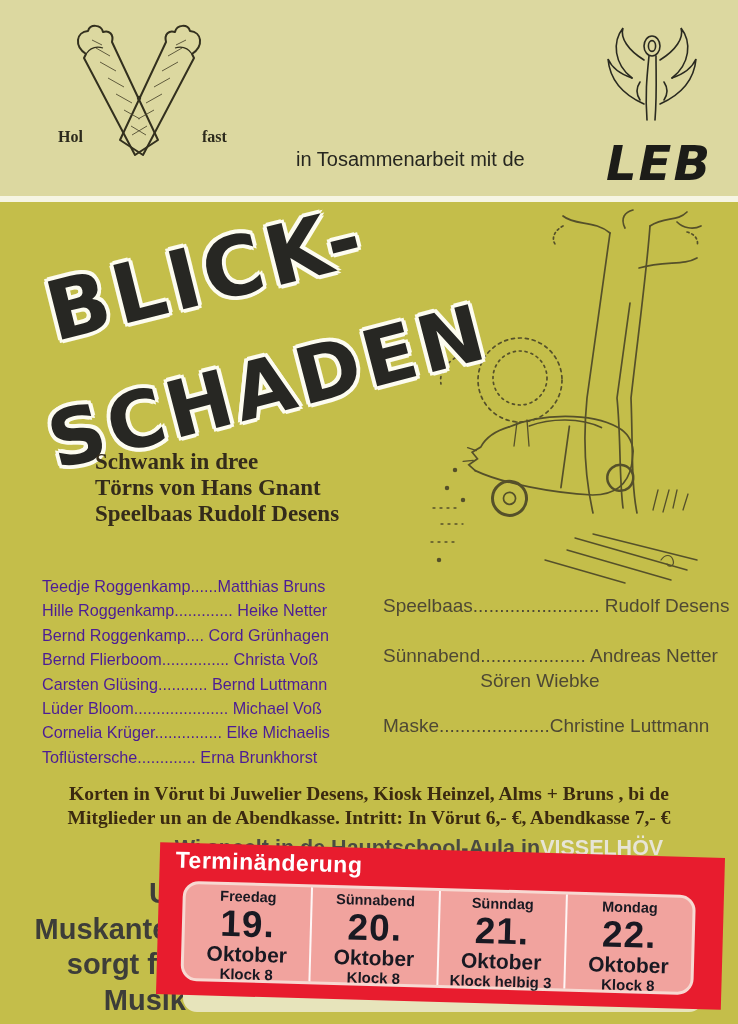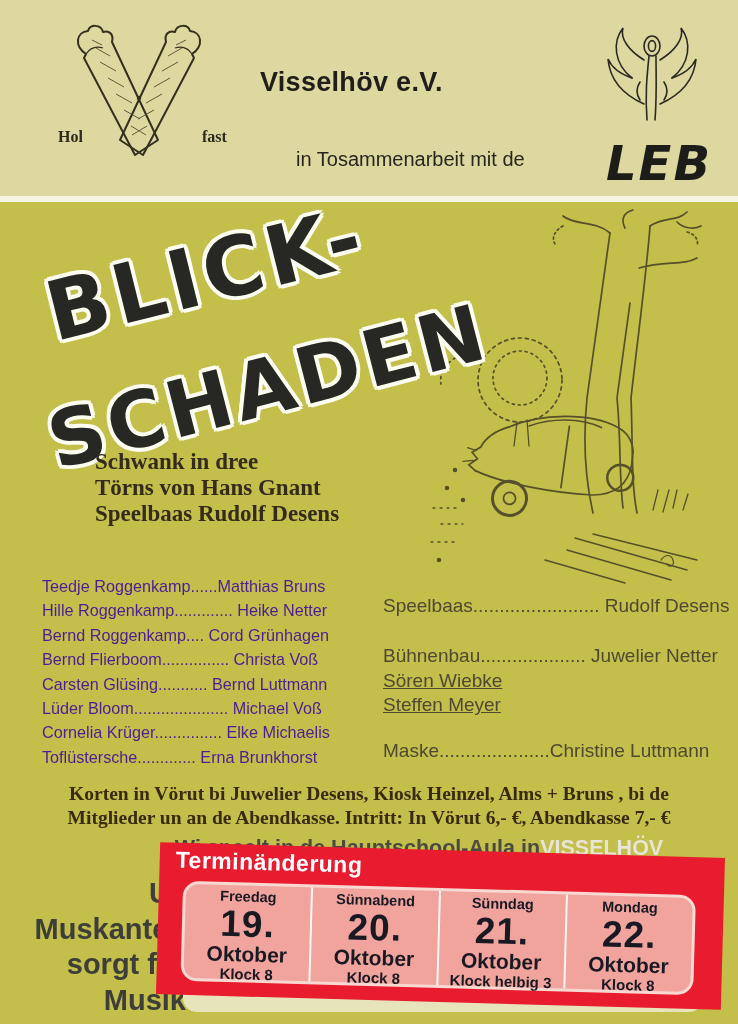--- a/index.html
+++ b/index.html
@@ -24,21 +24,21 @@
   .title2{left:50px;top:196px;font-size:78px;letter-spacing:4px;transform:rotate(-14.5deg);}
   .subtitle{position:absolute;left:95px;top:247px;width:345px;text-align:left;
             font-family:"Liberation Serif",serif;font-weight:bold;font-size:23px;
             line-height:26px;color:#342b1b;}
   .cast-left{position:absolute;left:42px;top:372px;font-size:16.2px;line-height:24.4px;
              color:#4c1d95;white-space:nowrap;}
   .crew{position:absolute;left:383px;top:392px;width:314px;font-size:19px;line-height:24.4px;
         color:#4e4834;white-space:nowrap;}
   .crew .gap{height:26px;}
   .crew .gap2{height:21px;}
-  .crew .r{text-align:left;text-decoration:underline;}
+  .crew .r{text-align:center;}
   .tickets{position:absolute;left:0;top:580px;width:738px;text-align:center;
            font-family:"Liberation Serif",serif;font-weight:bold;font-size:19.5px;
            line-height:24px;color:#3b2a10;}
   .venue{position:absolute;left:100px;top:634px;width:638px;text-align:center;
          font-weight:bold;font-size:21.5px;color:#4a4a42;white-space:nowrap;}
   .venue .hl{color:#e7e5d6;}
   .music{position:absolute;left:18px;top:674px;width:168px;text-align:right;
          font-weight:bold;font-size:29px;line-height:35.5px;color:#3d3d39;white-space:nowrap;}
   .palebox{position:absolute;left:183px;top:666px;width:520px;height:144px;
            background:#e7e4bb;border-radius:14px;}
@@ -79,21 +79,20 @@
         <path d="M62,26 l14,8 M66,40 l16,9 M74,56 l16,9 M82,72 l16,9 M90,88 l16,9 M97,104 l15,9"></path>
         <path d="M148,26 l-14,8 M144,40 l-16,9 M136,56 l-16,9 M128,72 l-16,9 M120,88 l-16,9 M113,104 l-15,9"></path>
         <path d="M58,18 l10,5 M152,18 l-10,5"></path>
       </g>
       <circle cx="105" cy="76" r="2.2" fill="#33301e"></circle>
       <text x="24" y="120" font-size="16" font-weight="bold" fill="#2c2a1c">Hol</text>
       <text x="168" y="120" font-size="16" font-weight="bold" fill="#2c2a1c">fast</text>
     </svg>
 
     <div class="org-name">
-      <div>Visselhöv e.V.</div>
     </div>
 
     <div class="coop-line">in Tosammenarbeit mit de</div>
 
     <svg class="leb" width="165" height="165" viewBox="0 0 165 165">
       <g fill="none" stroke="#2a2a20" stroke-width="1.6" stroke-linecap="round">
         <ellipse cx="82" cy="22" rx="8" ry="10"></ellipse>
         <ellipse cx="82" cy="22" rx="3.6" ry="5.4"></ellipse>
         <path d="M79,32 C77,52 75,70 77,96 M86,32 C86,52 87,70 85,96"></path>
         <path d="M74,36 C58,26 50,14 53,4 C42,18 44,40 62,54"></path>
@@ -168,23 +167,22 @@
       <div>Bernd Flierboom............... Christa Voß</div>
       <div>Carsten Glüsing........... Bernd Luttmann</div>
       <div>Lüder Bloom..................... Michael Voß</div>
       <div>Cornelia Krüger............... Elke Michaelis</div>
       <div>Toflüstersche............. Erna Brunkhorst</div>
     </div>
 
     <div class="crew">
       <div>Speelbaas........................ Rudolf Desens</div>
       <div class="gap"></div>
-      <div>Bühnenbau.................... Juwelier Netter</div>
+      <div>Sünnabend.................... Andreas Netter</div>
       <div class="r">Sören Wiebke</div>
-      <div class="r">Steffen Meyer</div>
       <div class="gap2"></div>
       <div>Maske.....................Christine Luttmann</div>
     </div>
 
     <div class="tickets">
       <div>Korten in Vörut bi Juwelier Desens, Kiosk Heinzel, Alms + Bruns , bi de</div>
       <div>Mitglieder un an de Abendkasse. Intritt: In Vörut 6,- €, Abendkasse 7,- €</div>
     </div>
 
     <div class="venue">

